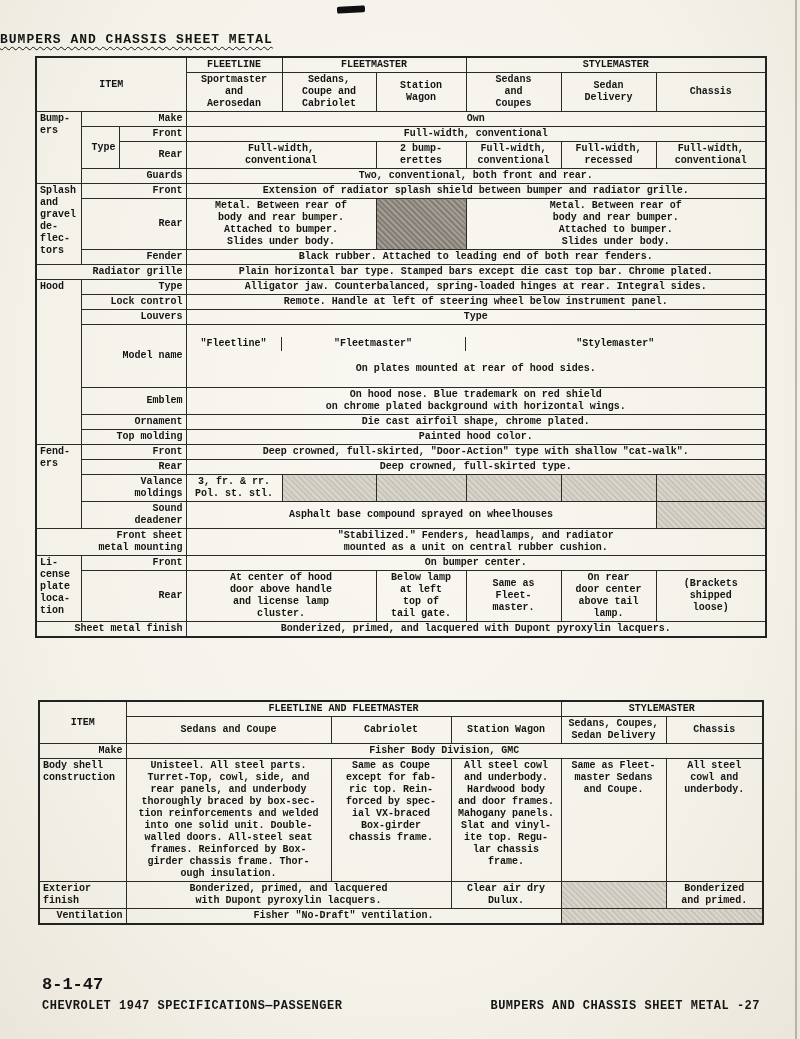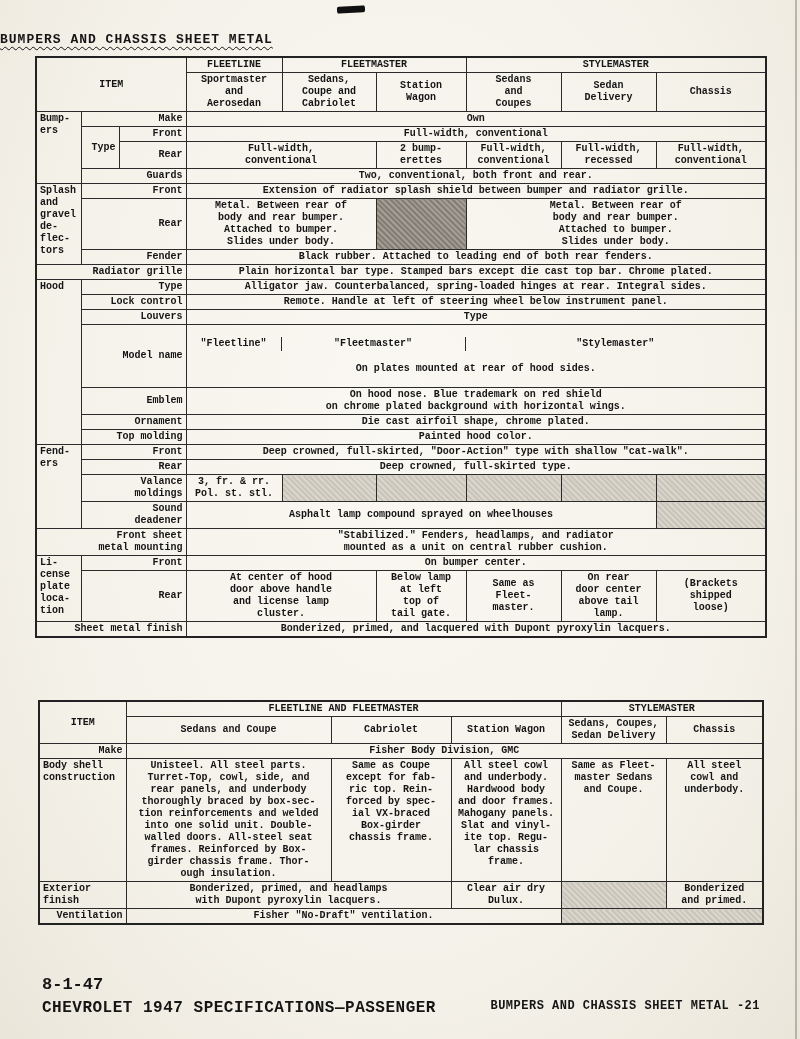--- a/index.html
+++ b/index.html
@@ -32,21 +32,21 @@
   .spec td.tl { text-align:center; vertical-align:top; }
   td.hatch { background-image:repeating-linear-gradient(45deg,#c7c2b8 0 2px,#ded9cf 2px 4px); }
   td.hatch-dark { background-image:repeating-linear-gradient(45deg,#7e7971 0 2px,#a8a299 2px 4px),repeating-linear-gradient(135deg,rgba(40,38,34,.4) 0 1px,transparent 1px 3px); }
   td.model { padding:0; }
   .model-row { display:flex; }
   .model-seg { padding:1px 3px; }
   .seg1 { width:95px; border-right:1px solid #2b2b2b; }
   .seg2 { width:184px; border-right:1px solid #2b2b2b; }
   .seg3 { flex:1; }
   .footer-date { position:absolute; top:975px; left:42px; font-size:17px; font-weight:bold; }
-  .footer-left { position:absolute; top:999px; left:42px; font-size:16px; font-weight:bold; letter-spacing:.5px; }
+  .footer-left { position:absolute; top:999px; left:42px; font-size:12px; font-weight:bold; letter-spacing:.5px; }
   .footer-right { position:absolute; top:999px; right:40px; font-size:12px; font-weight:bold; letter-spacing:.5px; }
 </style>
 </head>
 <body>
 
 <div class="page">
 
   <div class="scan-mark"></div>
   <div class="edge-right"></div>
 
@@ -199,21 +199,21 @@
 Pol. st. stl.</td>
         <td class="hatch"></td>
         <td class="hatch"></td>
         <td class="hatch"></td>
         <td class="hatch"></td>
         <td class="hatch"></td>
       </tr>
       <tr>
         <td colspan="2" class="lbl">Sound
 deadener</td>
-        <td colspan="5">Asphalt lamp compound sprayed on wheelhouses</td>
+        <td colspan="5">Asphalt base compound sprayed on wheelhouses</td>
         <td class="hatch"></td>
       </tr>
       <tr>
         <td colspan="3" class="lbl">Front sheet
 metal mounting</td>
         <td colspan="6">"Stabilized."  Fenders, headlamps, and radiator
 mounted as a unit on central rubber cushion.</td>
       </tr>
       <tr>
         <td rowspan="2" class="item">Li-
@@ -312,33 +312,33 @@
         <td class="tl">Same as Fleet-
 master Sedans
 and Coupe.</td>
         <td class="tl">All steel
 cowl and
 underbody.</td>
       </tr>
       <tr>
         <td class="item">Exterior
 finish</td>
-        <td colspan="2">Bonderized, primed, and headlamps
+        <td colspan="2">Bonderized, primed, and lacquered
 with Dupont pyroxylin lacquers.</td>
         <td>Clear air dry
 Dulux.</td>
         <td class="hatch"></td>
         <td>Bonderized
 and primed.</td>
       </tr>
       <tr>
         <td class="lbl">Ventilation</td>
         <td colspan="3">Fisher "No-Draft" ventilation.</td>
         <td colspan="2" class="hatch"></td>
       </tr>
     </tbody>
   </table>
 
   <div class="footer-date">8-1-47</div>
   <div class="footer-left">CHEVROLET 1947 SPECIFICATIONS—PASSENGER</div>
-  <div class="footer-right">BUMPERS AND CHASSIS SHEET METAL -21</div>
+  <div class="footer-right">BUMPERS AND CHASSIS SHEET METAL -27</div>
 
 </div>
 
 </body></html>

